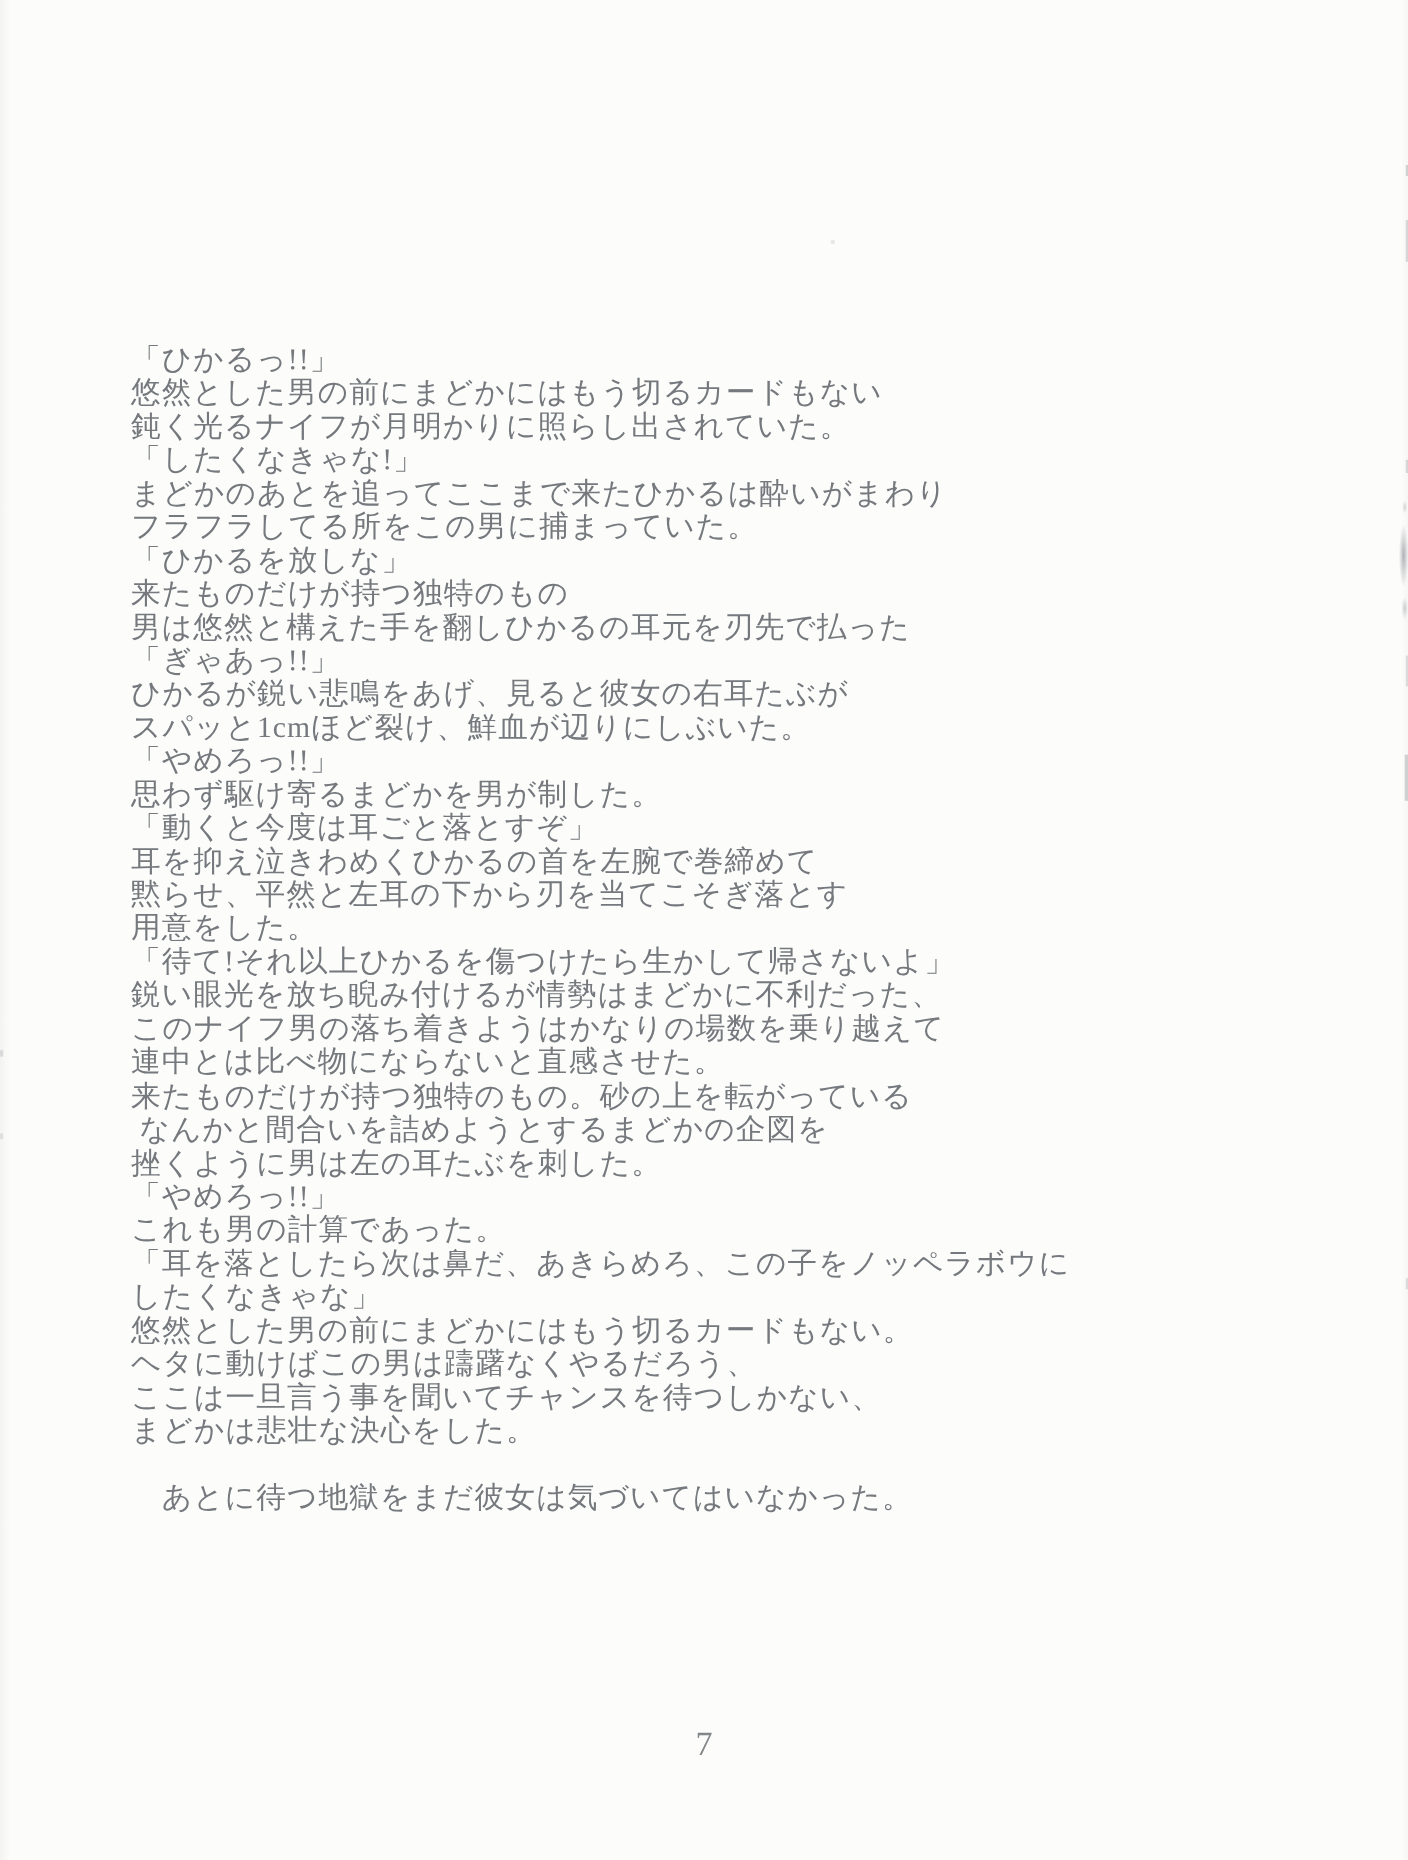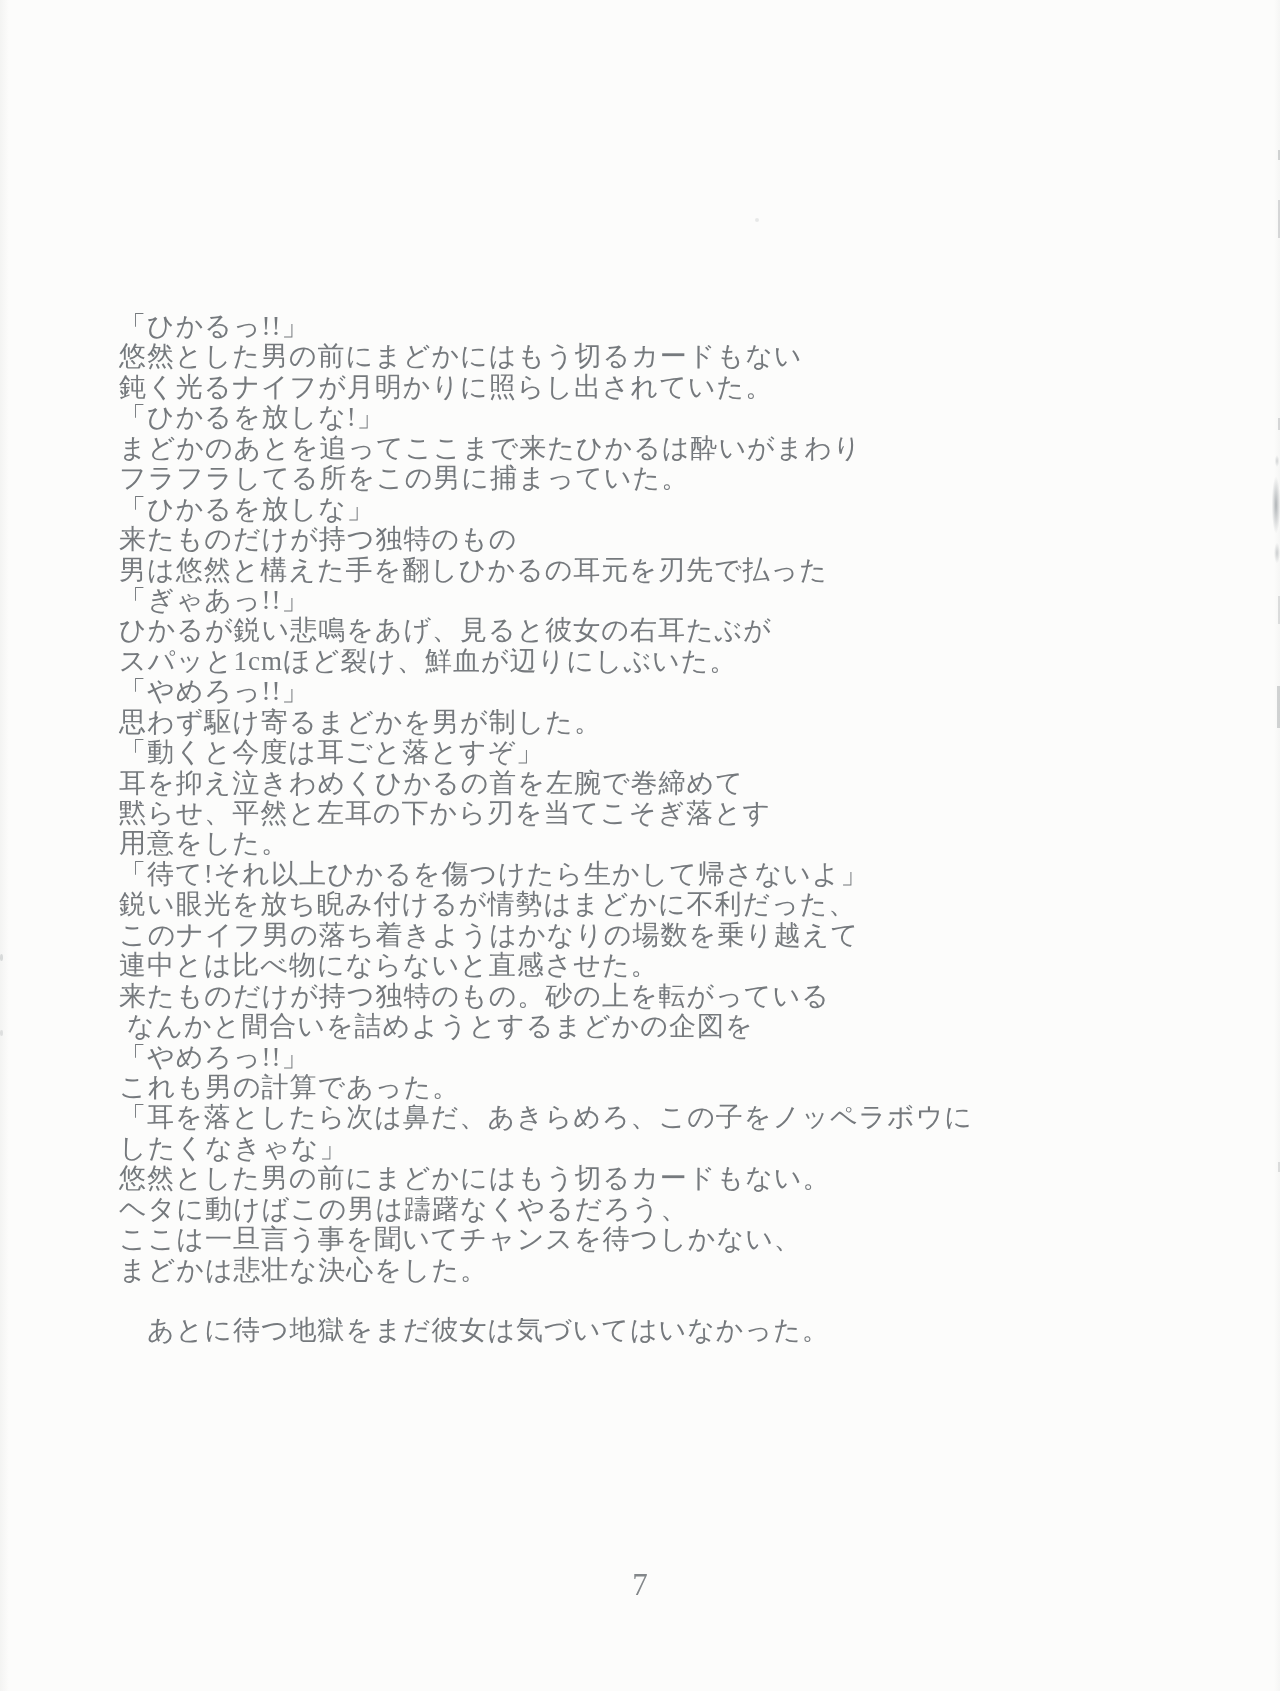--- a/index.html
+++ b/index.html
@@ -72,41 +72,42 @@
 </style>
 </head>
 <body>
 
 <div class="page">
 
   <div class="text-block">
     <div class="line">「ひかるっ!!」</div>
     <div class="line">悠然とした男の前にまどかにはもう切るカードもない</div>
     <div class="line">鈍く光るナイフが月明かりに照らし出されていた。</div>
-    <div class="line">「ひかるを放しな!」</div>
+    <div class="line">「したくなきゃな!」</div>
     <div class="line">まどかのあとを追ってここまで来たひかるは酔いがまわり</div>
     <div class="line">フラフラしてる所をこの男に捕まっていた。</div>
     <div class="line">「ひかるを放しな」</div>
     <div class="line">来たものだけが持つ独特のもの</div>
     <div class="line">男は悠然と構えた手を翻しひかるの耳元を刃先で払った</div>
     <div class="line">「ぎゃあっ!!」</div>
     <div class="line">ひかるが鋭い悲鳴をあげ、見ると彼女の右耳たぶが</div>
     <div class="line">スパッと1cmほど裂け、鮮血が辺りにしぶいた。</div>
     <div class="line">「やめろっ!!」</div>
     <div class="line">思わず駆け寄るまどかを男が制した。</div>
     <div class="line">「動くと今度は耳ごと落とすぞ」</div>
     <div class="line">耳を抑え泣きわめくひかるの首を左腕で巻締めて</div>
     <div class="line">黙らせ、平然と左耳の下から刃を当てこそぎ落とす</div>
     <div class="line">用意をした。</div>
     <div class="line">「待て!それ以上ひかるを傷つけたら生かして帰さないよ」</div>
     <div class="line">鋭い眼光を放ち睨み付けるが情勢はまどかに不利だった、</div>
     <div class="line">このナイフ男の落ち着きようはかなりの場数を乗り越えて</div>
     <div class="line">連中とは比べ物にならないと直感させた。</div>
     <div class="line">来たものだけが持つ独特のもの。砂の上を転がっている</div>
     <div class="line"> なんかと間合いを詰めようとするまどかの企図を</div>
+    <div class="line">挫くように男は左の耳たぶを刺した。</div>
     <div class="line">「やめろっ!!」</div>
     <div class="line">これも男の計算であった。</div>
     <div class="line">「耳を落としたら次は鼻だ、あきらめろ、この子をノッペラボウに</div>
     <div class="line">したくなきゃな」</div>
     <div class="line">悠然とした男の前にまどかにはもう切るカードもない。</div>
     <div class="line">ヘタに動けばこの男は躊躇なくやるだろう、</div>
     <div class="line">ここは一旦言う事を聞いてチャンスを待つしかない、</div>
     <div class="line">まどかは悲壮な決心をした。</div>
     <div class="line"></div>
     <div class="line">　あとに待つ地獄をまだ彼女は気づいてはいなかった。</div>

